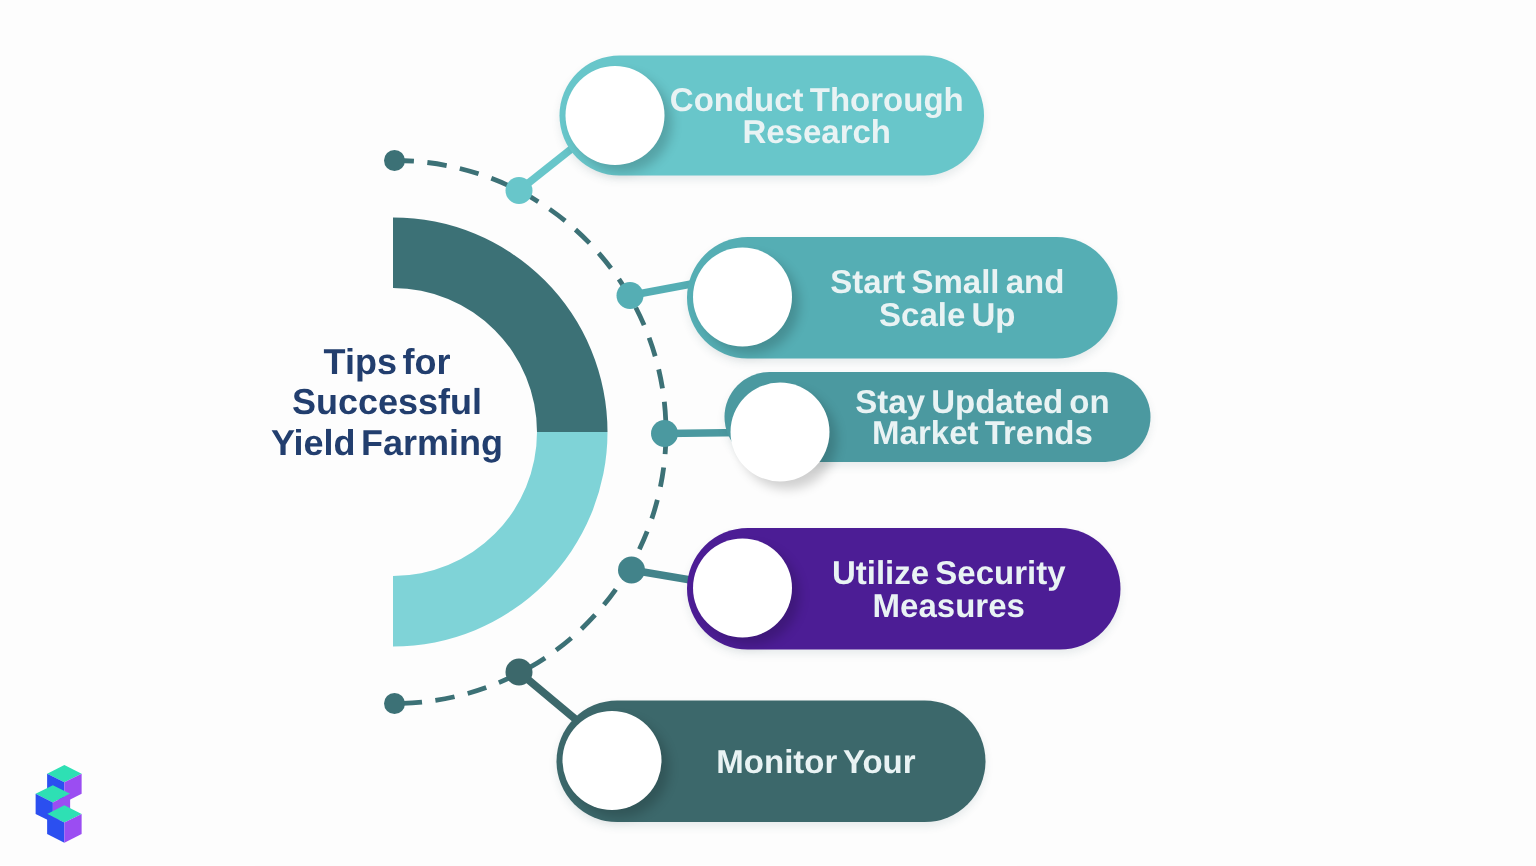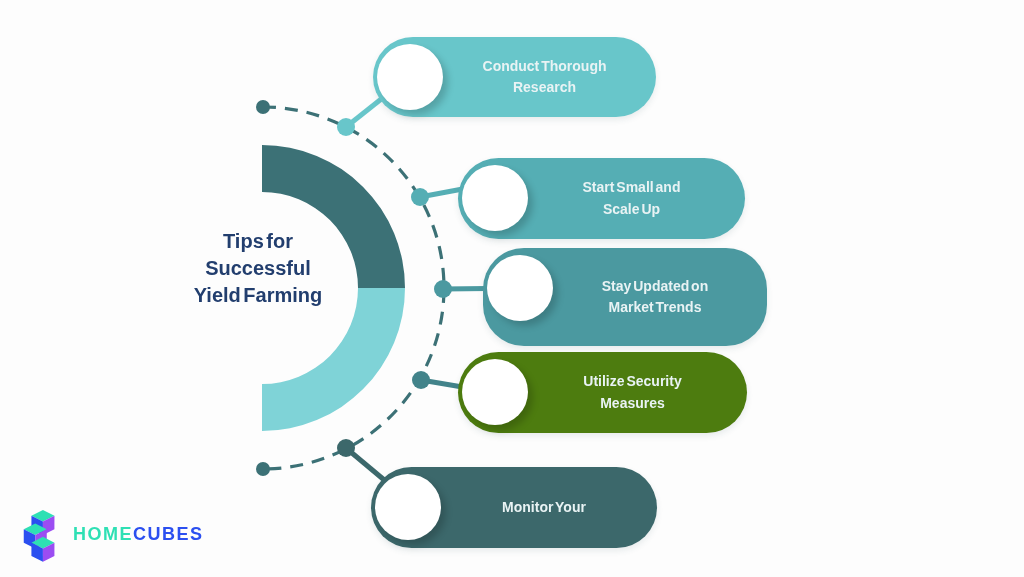--- a/index.html
+++ b/index.html
@@ -12,31 +12,31 @@
   .fill-arc-light{fill:var(--arc-light);}
   .stroke-dashed{stroke:var(--dashed-line);stroke-width:3.2;fill:none;stroke-dasharray:13 9;}
   .fill-end-dot{fill:var(--dashed-line);}
   .connector{stroke-width:5;}
 
   .pill{position:absolute;border-radius:41px;box-shadow:0 3px 6px rgba(40,80,85,.10);}
   .pill .circle{position:absolute;left:4px;top:7px;width:66px;height:66px;border-radius:50%;
     background:#fff;box-shadow:5px 5px 7px rgba(0,0,0,.18);}
   .pill .label{position:absolute;left:74px;right:14px;top:0;bottom:0;display:flex;flex-direction:column;
     align-items:center;justify-content:center;color:var(--pill-text);font-weight:bold;
-    font-size:14px;line-height:21.5px;word-spacing:-2px;text-align:center;}
+    font-size:22px;line-height:21.5px;word-spacing:-2px;text-align:center;}
   .pill .label div{white-space:nowrap;}
 
   #pill-1{left:373px;top:37px;width:283px;height:80px;}
   #pill-2{left:458px;top:158px;width:287px;height:81px;}
-  #pill-3{left:483px;top:248px;width:284px;height:98px;}
+  #pill-3{left:483px;top:248px;width:284px;height:60px;}
   #pill-4{left:458px;top:352px;width:289px;height:81px;}
   #pill-5{left:371px;top:467px;width:286px;height:81px;}
 
   #title{position:absolute;left:150px;top:228px;width:216px;color:var(--title-text);
-    font-weight:bold;font-size:20px;line-height:27px;text-align:center;word-spacing:-3px;}
+    font-weight:bold;font-size:24px;line-height:27px;text-align:center;word-spacing:-3px;}
   #title div{white-space:nowrap;}
 
   #logo{position:absolute;left:18px;top:504px;display:flex;align-items:center;}
   #logo-mark{width:46px;height:60px;}
   .fill-logo-home{fill:var(--logo-home);}
   .fill-logo-cubes{fill:var(--logo-cubes);}
   .fill-logo-purple{fill:var(--logo-purple);}
   #logo-text{margin-left:9px;font-size:18px;font-weight:bold;letter-spacing:1.5px;white-space:nowrap;}
   #logo-text .home{color:var(--logo-home);}
   #logo-text .cubes{color:var(--logo-cubes);}
@@ -92,21 +92,21 @@
   </div>
 
   <div class="pill" id="pill-3" style="background: rgb(75, 153, 160);">
     <div class="circle"></div>
     <div class="label">
       <div>Stay Updated on</div>
       <div>Market Trends</div>
     </div>
   </div>
 
-  <div class="pill" id="pill-4" style="background: #4d7c0f;">
+  <div class="pill" id="pill-4" style="background: #4c1d95;">
     <div class="circle"></div>
     <div class="label">
       <div>Utilize Security</div>
       <div>Measures</div>
     </div>
   </div>
 
   <div class="pill" id="pill-5" style="background: rgb(60, 104, 107);">
     <div class="circle"></div>
     <div class="label">
@@ -119,18 +119,15 @@
       <polygon points="14,12 26,6 38,12 26,18" class="fill-logo-home"></polygon>
       <polygon points="14,12 26,18 26,32 14,26" class="fill-logo-cubes"></polygon>
       <polygon points="26,18 38,12 38,26 26,32" class="fill-logo-purple"></polygon>
       <polygon points="6,26 18,20 30,26 18,32" class="fill-logo-home"></polygon>
       <polygon points="6,26 18,32 18,46 6,40" class="fill-logo-cubes"></polygon>
       <polygon points="18,32 30,26 30,40 18,46" class="fill-logo-purple"></polygon>
       <polygon points="14,40 26,34 38,40 26,46" class="fill-logo-home"></polygon>
       <polygon points="14,40 26,46 26,60 14,54" class="fill-logo-cubes"></polygon>
       <polygon points="26,46 38,40 38,54 26,60" class="fill-logo-purple"></polygon>
     </svg>
-    <div id="logo-text">
-      <span class="home">HOME</span><span class="cubes">CUBES</span>
-    </div>
   </div>
 
 </div>
 
 </body></html>

